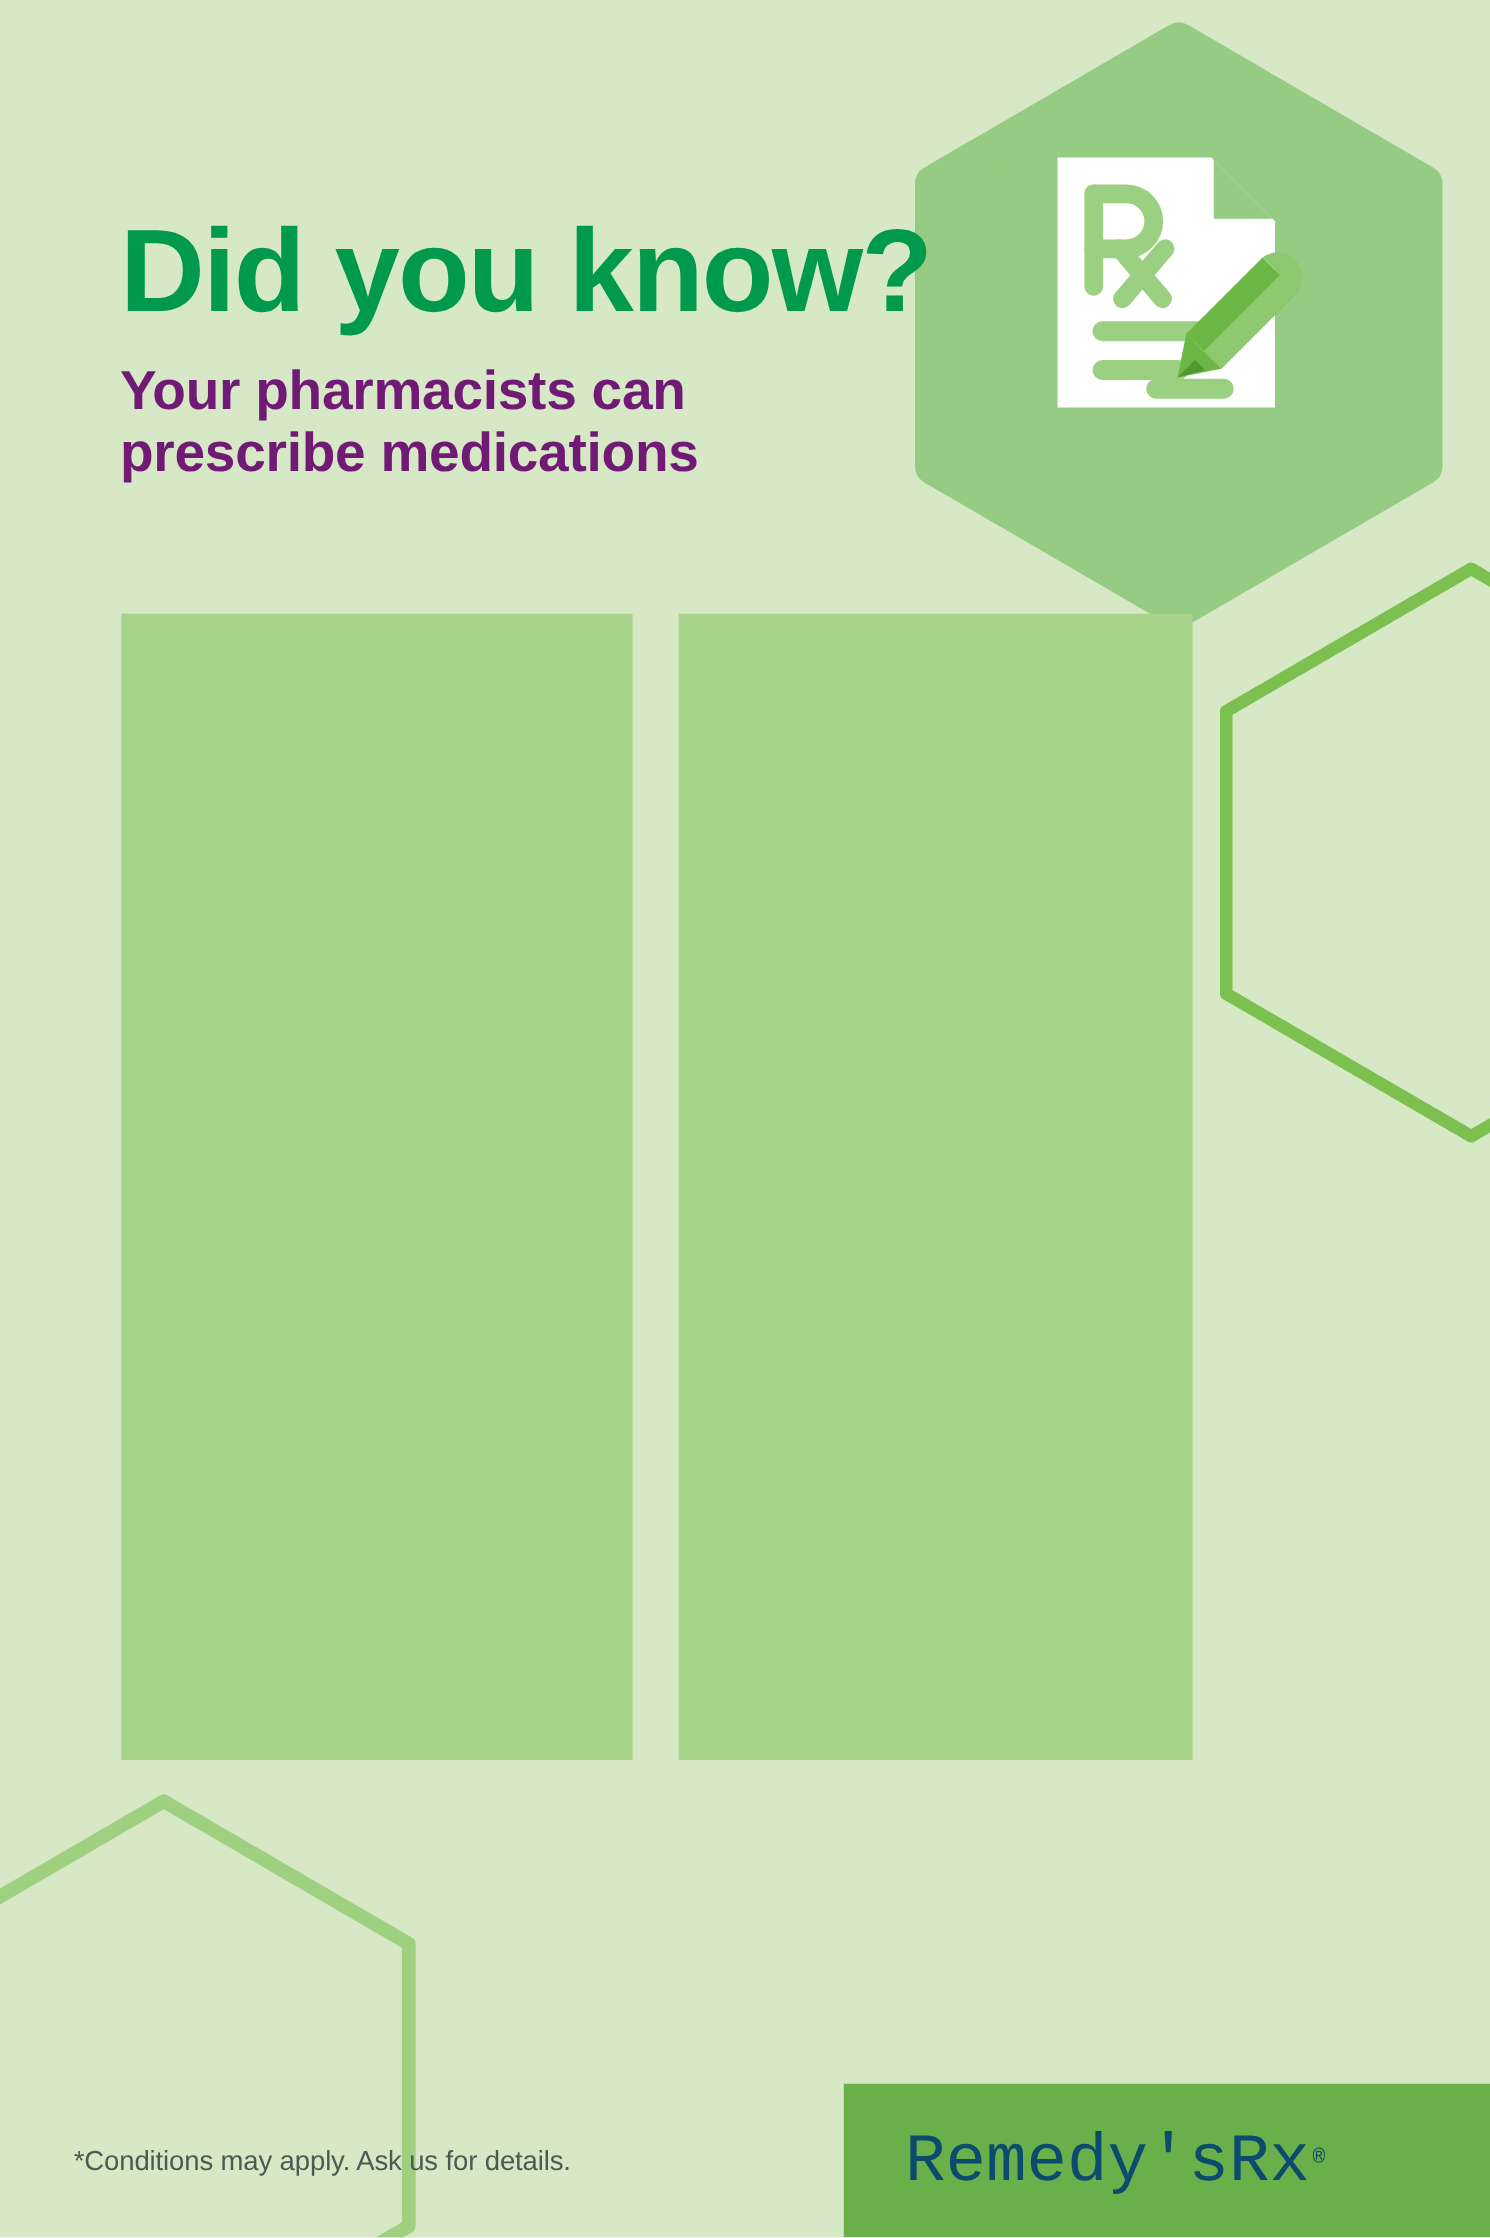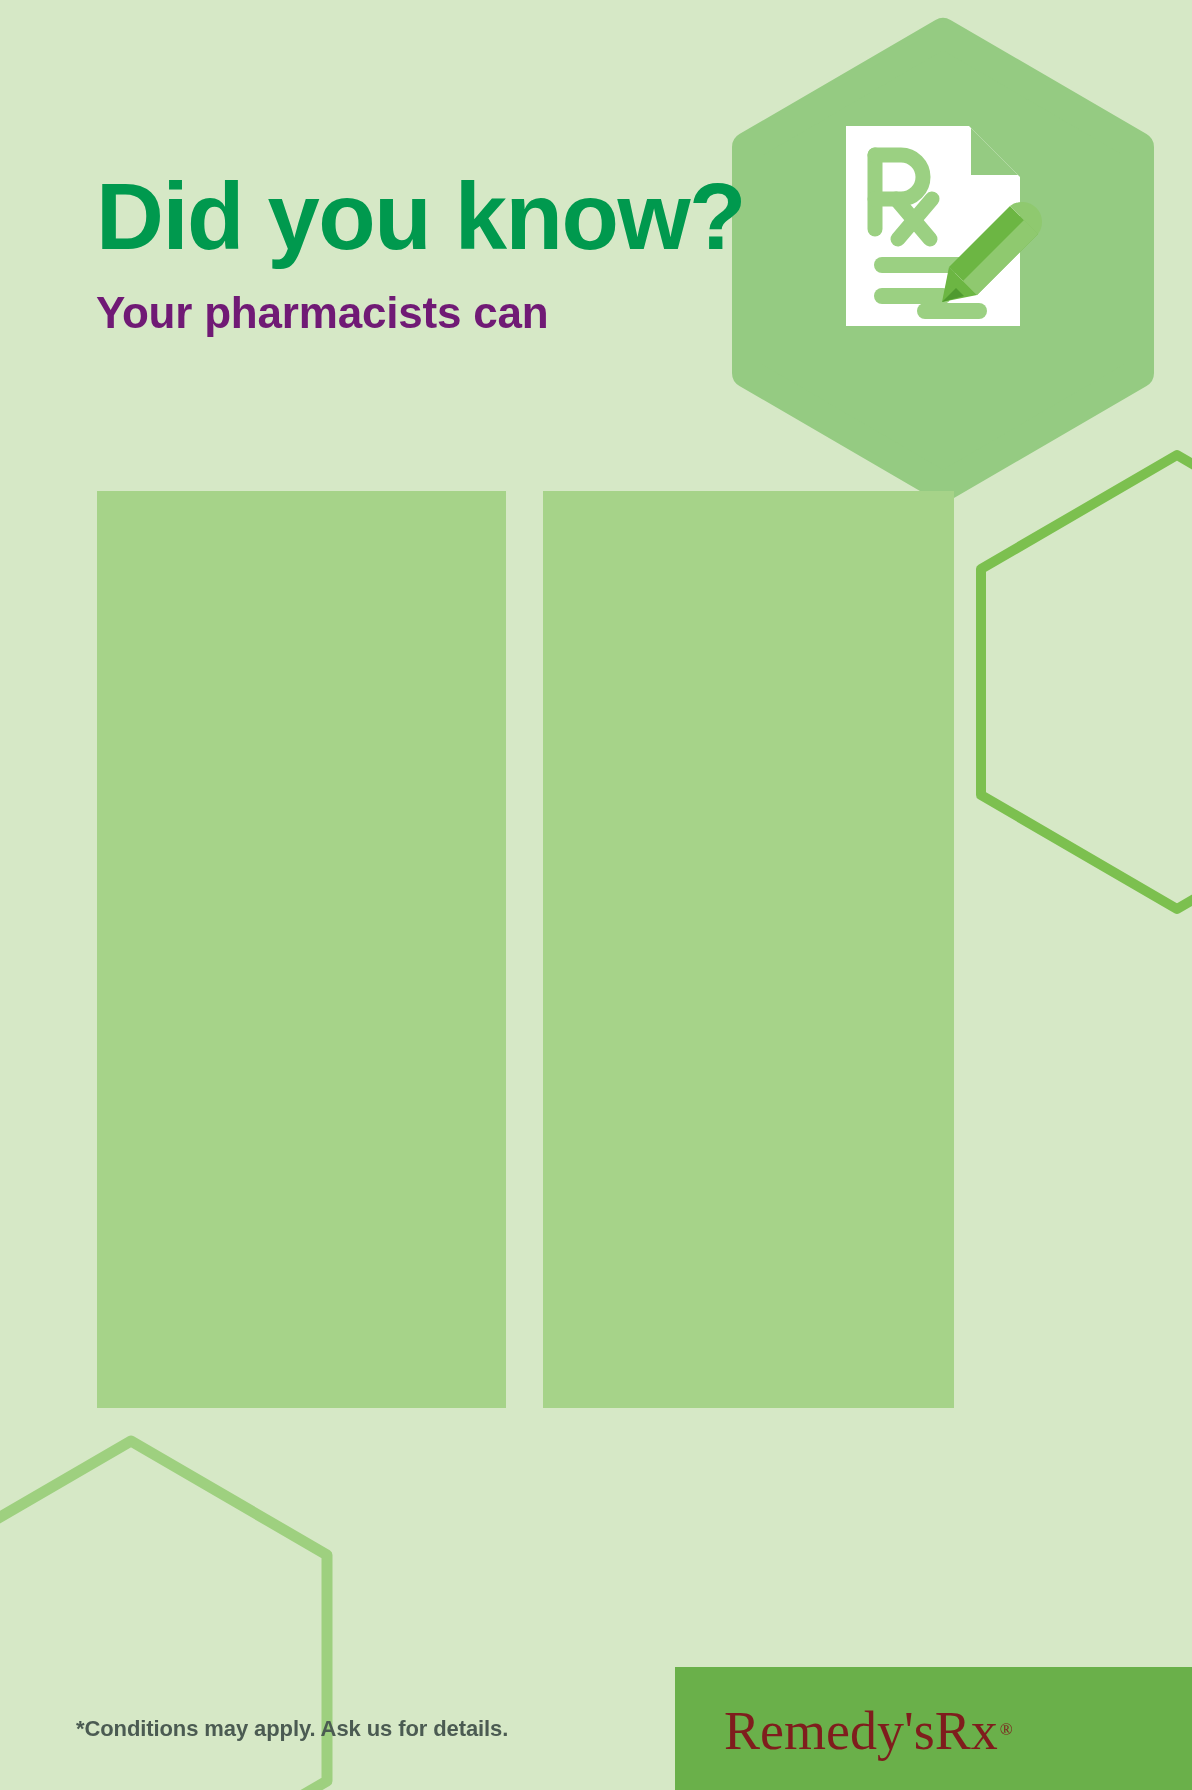--- a/index.html
+++ b/index.html
@@ -72,46 +72,46 @@
 
   .panel-list {
     margin: 0;
     padding: 0;
     list-style: none;
   }
 
   
   .footnote {
     position: absolute;
-    left: 76px;
+    left: 59px;
     top: 1716px;
     font-size: 22px;
-    font-weight: 700;
+    font-weight: 400;
     letter-spacing: -0.1px;
     color: #4b5b52;
     white-space: nowrap;
   }
 
   
   .brand-bar {
     position: absolute;
     left: 675px;
     top: 1667px;
     width: 517px;
     height: 123px;
     background: #6ab04a;
   }
   .brand-logo {
     position: absolute;
     left: 49px;
     top: 33px;
-    font-family: Liberation Serif, serif;
+    font-family: Liberation Mono, monospace;
     font-size: 54px;
     font-weight: 400;
-    color: #7f1d1d;
+    color: #0c4a6e;
     letter-spacing: 0px;
     white-space: nowrap;
   }
   .brand-logo .reg {
     font-size: 17px;
     vertical-align: 14px;
     margin-left: 2px;
   }
 </style>
 </head>
@@ -182,20 +182,21 @@
         <path d="M 111 149 L 139 177 L 104 184 Z" fill="#6cb643"></path>
         <path d="M 118 170 L 126 178 L 104 184 Z" fill="#4f9a2f"></path>
       </g>
     </svg>
   </div>
 
   <h1 class="headline">Did you know?</h1>
 
   <div class="subhead">
     <span class="line">Your pharmacists can</span>
+    <span class="line">prescribe medications</span>
   </div>
 
   <div class="panel panel-left">
     <ul class="panel-list"></ul>
   </div>
   <div class="panel panel-right">
     <ul class="panel-list"></ul>
   </div>
 
   <div class="footnote">*Conditions may apply. Ask us for details.</div>

